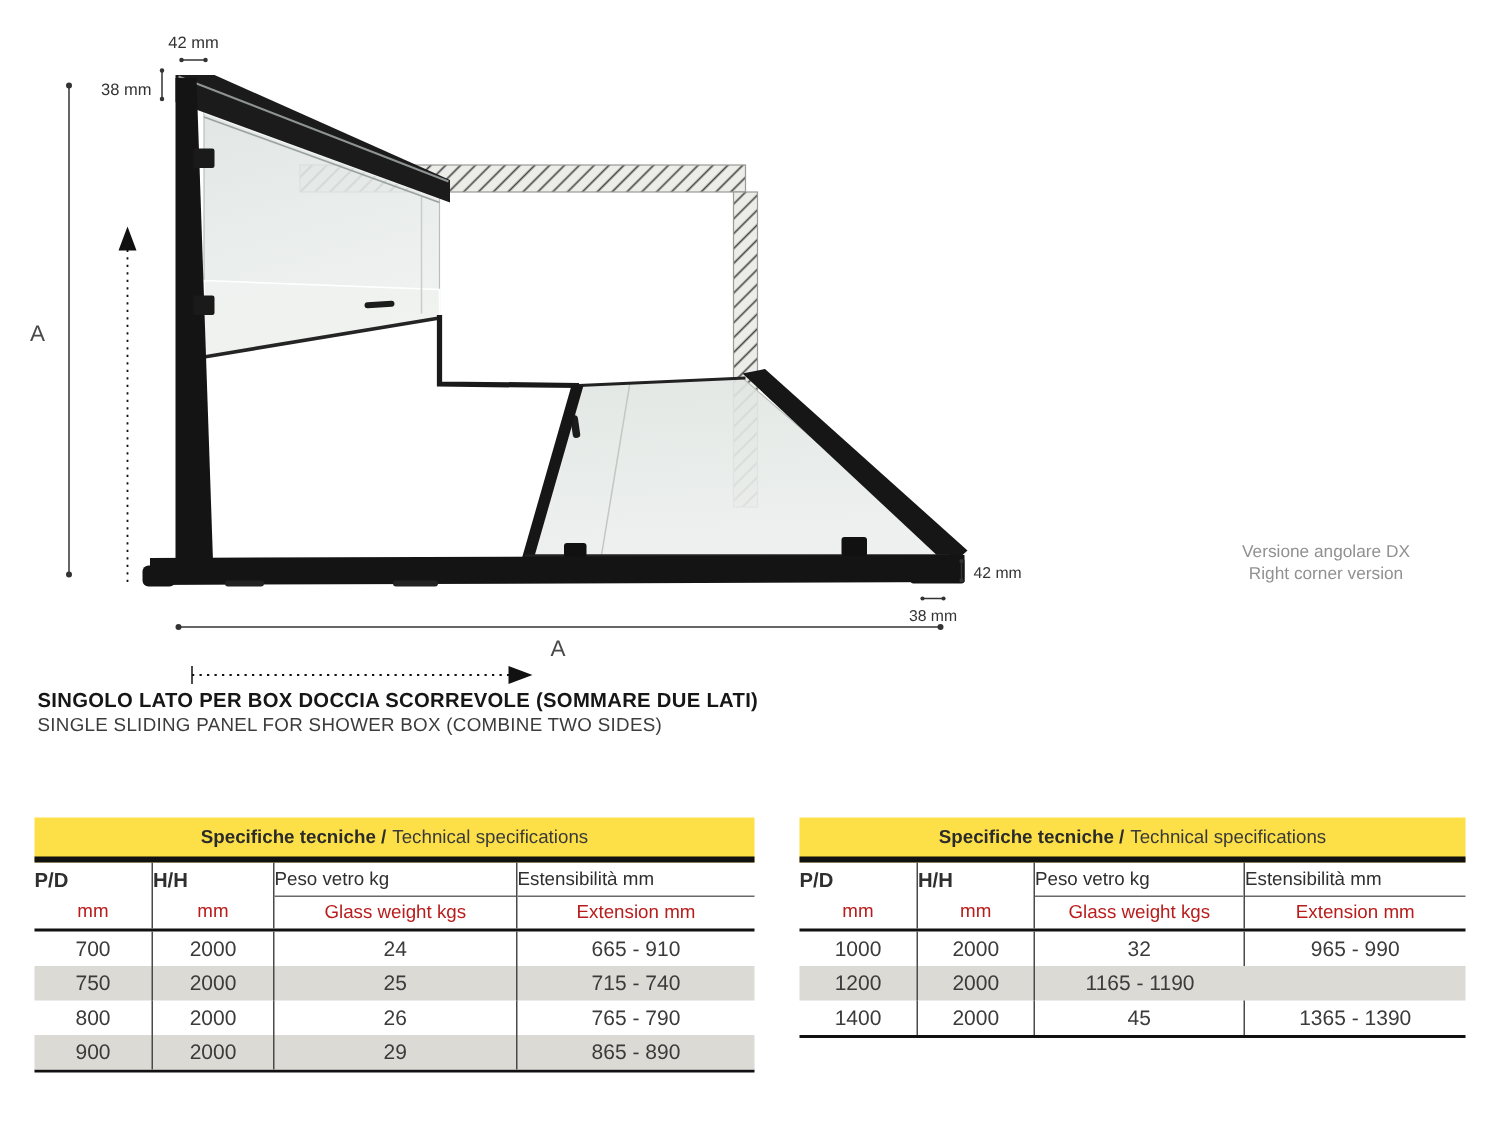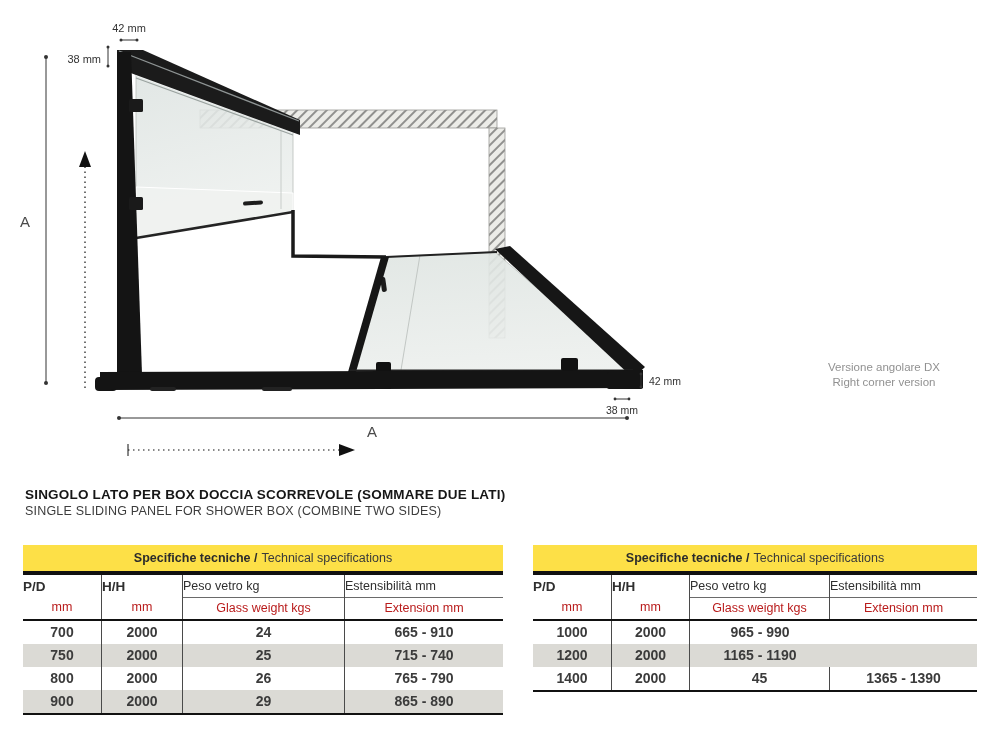--- a/index.html
+++ b/index.html
@@ -4,40 +4,40 @@
 <style>
   html,body{margin:0;padding:0;}
   body{
     width:996px;height:747px;background:#ffffff;position:relative;overflow:hidden;
     font-family:"Liberation Sans",sans-serif;color:#2e2e2e;
   }
   .page{position:absolute;inset:0;}
   svg text{font-family:"Liberation Sans",sans-serif;}
 
   
-  .heading{position:absolute;left:25px;top:486px;}
+  .heading{position:absolute;left:25px;top:458px;}
   .heading .title{font-size:13.5px;font-weight:bold;color:#161616;letter-spacing:.2px;line-height:17px;}
   .heading .subtitle{font-size:12.5px;color:#3c3c3c;line-height:16px;letter-spacing:.2px;}
 
   
   .spec-table{position:absolute;top:545px;}
   .thead{
     background:#fde047;height:26px;line-height:26px;text-align:center;
     font-size:12.5px;color:#2b2b2b;border-bottom:4px solid #111;
   }
   .thead .b{font-weight:bold;}
   .thead .r{margin-left:4px;color:#3a3a3a;}
   .cols{display:grid;grid-template-columns:var(--cols);border-bottom:2px solid #111;}
   .cols .col{min-width:0;}
   .cols .col:not(:last-child){border-right:1px solid #4a4a4a;}
   .cols .l1{height:22px;line-height:23px;font-size:12.5px;color:#2f2f2f;}
   .cols .col.hd .l1{font-weight:bold;font-size:13.5px;}
   .cols .col.split .l1{border-bottom:1px solid #6a6a6a;}
   .cols .l2{height:21px;line-height:21px;text-align:center;font-size:12.5px;color:#b91c1c;}
-  .tbody{border-bottom:2px solid #111;font-weight:bold;}
+  .tbody{border-bottom:2px solid #111;}
   .trow{display:grid;grid-template-columns:var(--cols);}
   .trow:nth-child(even){background:#dbdad5;}
   .trow .td{
     height:23px;line-height:23px;text-align:center;font-size:14px;color:#3b3b3b;min-width:0;
   }
   .trow .td:not(:last-child){border-right:1px solid #4a4a4a;}
 </style>
 </head>
 <body>
 
@@ -235,20 +235,21 @@
       </div>
       <div class="col split">
         <div class="l1">Estensibilità mm</div>
         <div class="l2">Extension mm</div>
       </div>
     </div>
     <div class="tbody">
       <div class="trow">
         <div class="td">1000</div>
         <div class="td">2000</div>
+        <div class="td">32</div>
         <div class="td">965 - 990</div>
       </div>
       <div class="trow">
         <div class="td">1200</div>
         <div class="td">2000</div>
         <div class="td">1165 - 1190</div>
       </div>
       <div class="trow">
         <div class="td">1400</div>
         <div class="td">2000</div>

